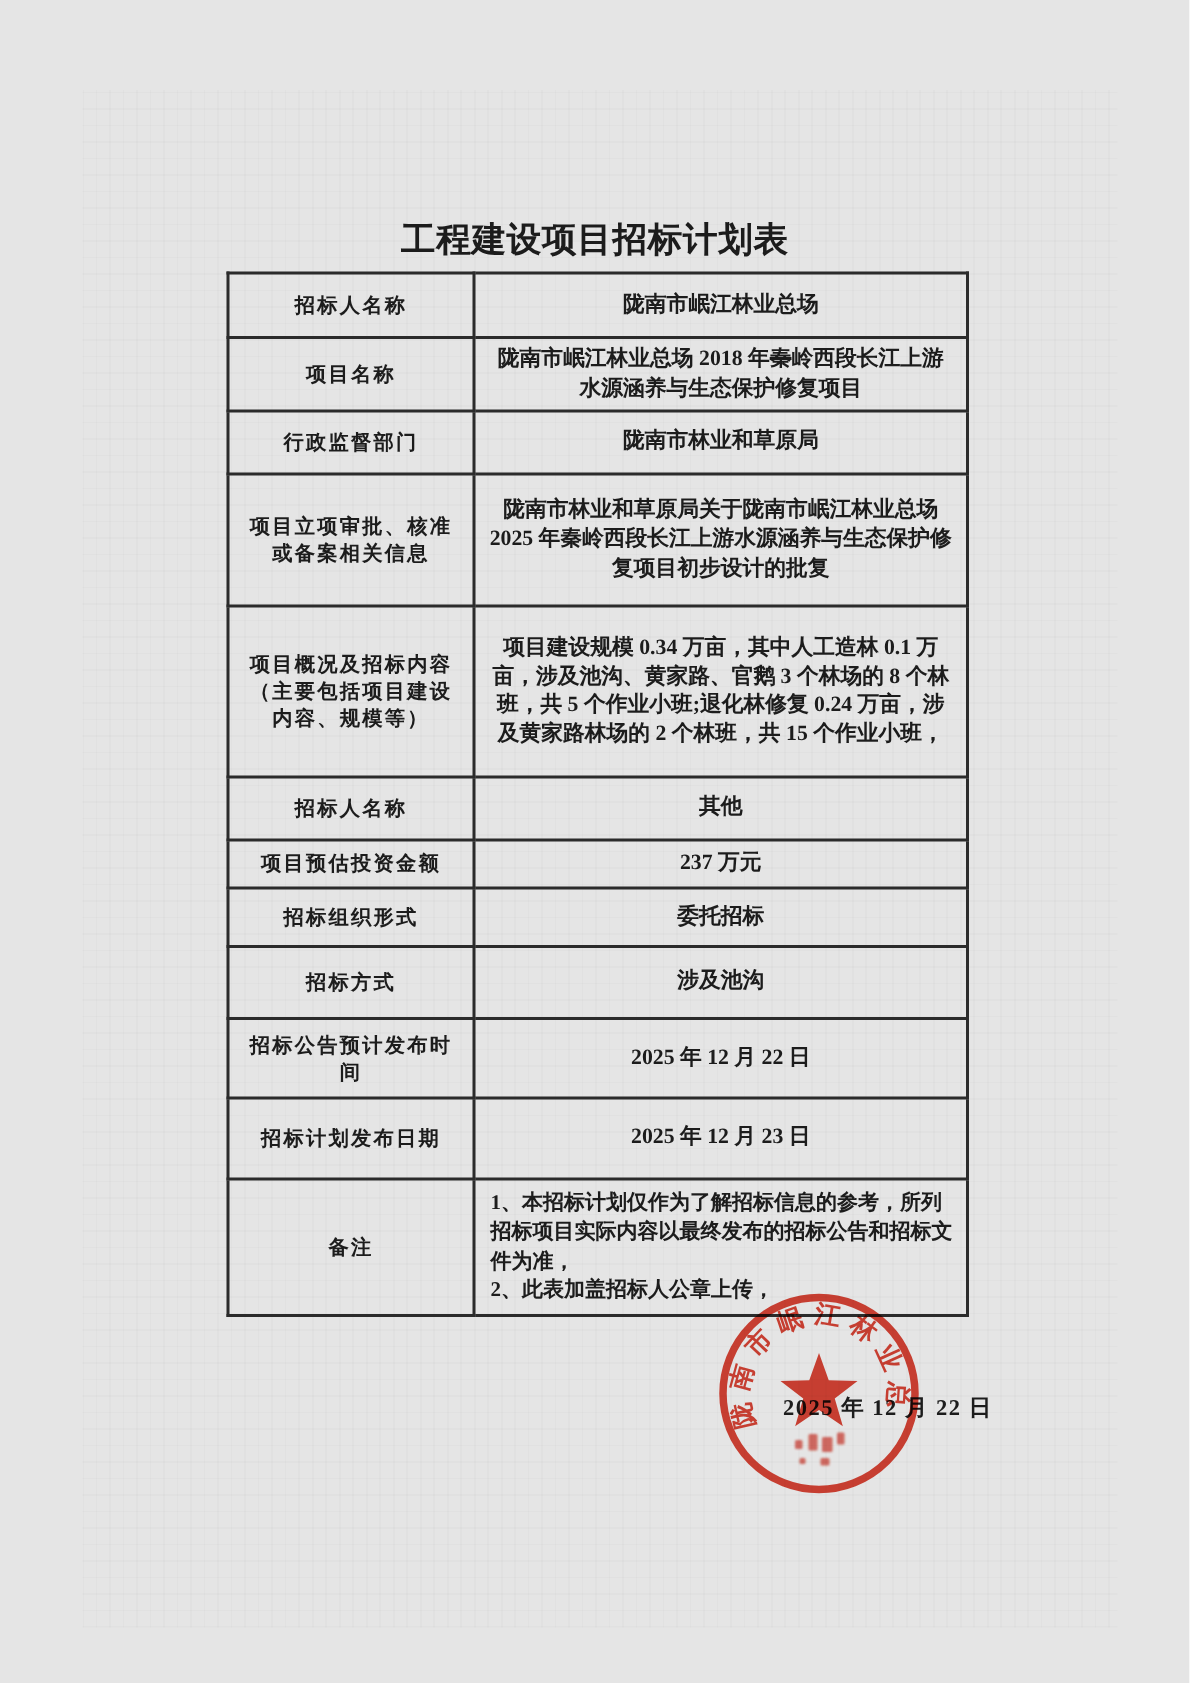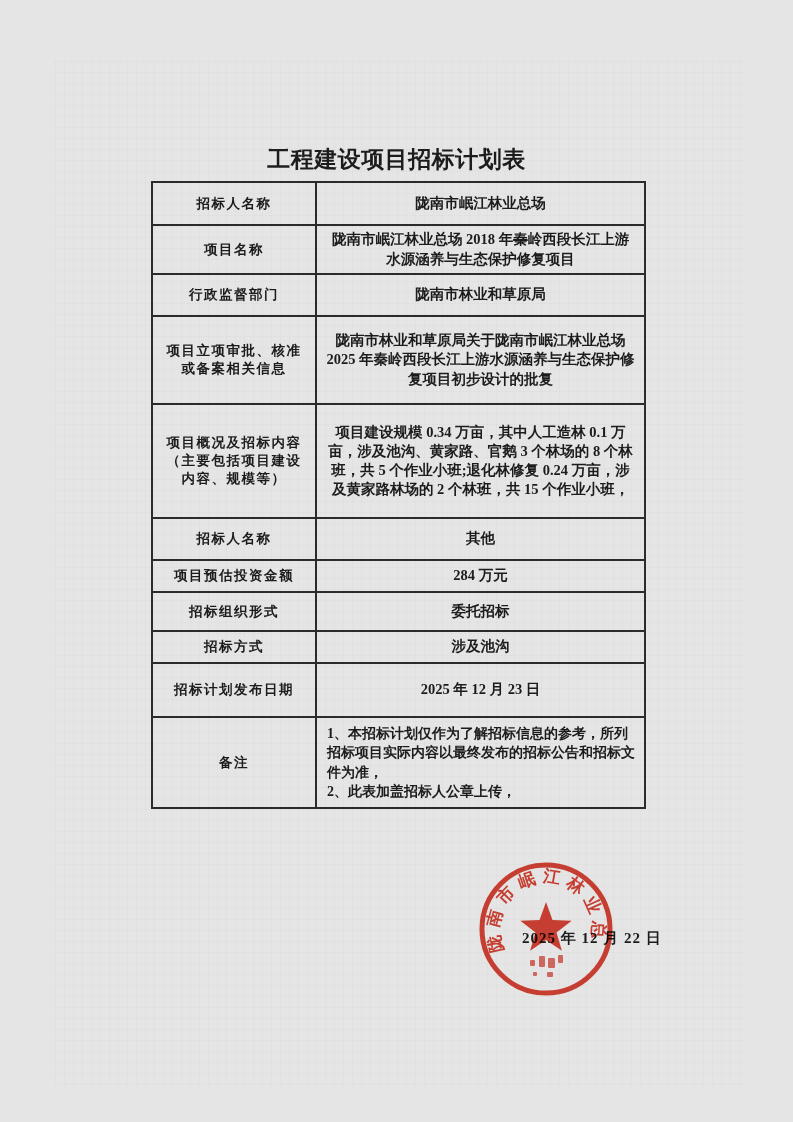--- a/index.html
+++ b/index.html
@@ -72,21 +72,21 @@
     margin-top: 28px;
   }
   tr.r1  { height: 43px; }
   tr.r2  { height: 49px; }
   tr.r3  { height: 42px; }
   tr.r4  { height: 88px; }
   tr.r5  { height: 114px; }
   tr.r6  { height: 42px; }
   tr.r7  { height: 32px; }
   tr.r8  { height: 39px; }
-  tr.r9  { height: 32px; }
+  tr.r9  { height: 48px; }
   tr.r10 { height: 53px; }
   tr.r11 { height: 54px; }
   tr.r12 { height: 91px; }
 
   .strike { text-decoration: line-through; text-decoration-thickness: 2px; }
 
   .sig-line {
     position: absolute;
     left: 393px; top: 890px;
     font-size: 15px;
@@ -158,29 +158,33 @@
       <tr class="r5">
         <td class="lbl"><span>项目概况及招标内容（主要包括项目建设内容、规模等）</span></td>
         <td class="val"><span>项目建设规模 0.34 万亩，其中人工造林 0.1 万亩，涉及池沟、黄家路、官鹅 3 个林场的 8 个林班，共 5 个作业小班;退化林修复 0.24 万亩，涉及黄家路林场的 2 个林班，共 15 个作业小班，</span></td>
       </tr>
       <tr class="r6">
         <td class="lbl"><span>招标人名称</span></td>
         <td class="val"><span>其他</span></td>
       </tr>
       <tr class="r7">
         <td class="lbl"><span>项目预估投资金额</span></td>
-        <td class="val"><span>284 万元</span></td>
+        <td class="val"><span>237 万元</span></td>
       </tr>
       <tr class="r8">
         <td class="lbl"><span>招标组织形式</span></td>
         <td class="val"><span>委托招标</span></td>
       </tr>
       <tr class="r9">
         <td class="lbl"><span>招标方式</span></td>
         <td class="val"><span>涉及池沟</span></td>
+      </tr>
+      <tr class="r10">
+        <td class="lbl"><span>招标公告预计发布时间</span></td>
+        <td class="val"><span>2025 年 12 月 22 日</span></td>
       </tr>
       <tr class="r11">
         <td class="lbl"><span>招标计划发布日期</span></td>
         <td class="val"><span>2025 年 12 月 23 日</span></td>
       </tr>
       <tr class="r12">
         <td class="lbl"><span>备注</span></td>
         <td class="val left"><span>1、本招标计划仅作为了解招标信息的参考，所列招标项目实际内容以最终发布的招标公告和招标文件为准，</span><br><span>2、此表加盖招标人公章上传，</span></td>
       </tr>
     </tbody>

